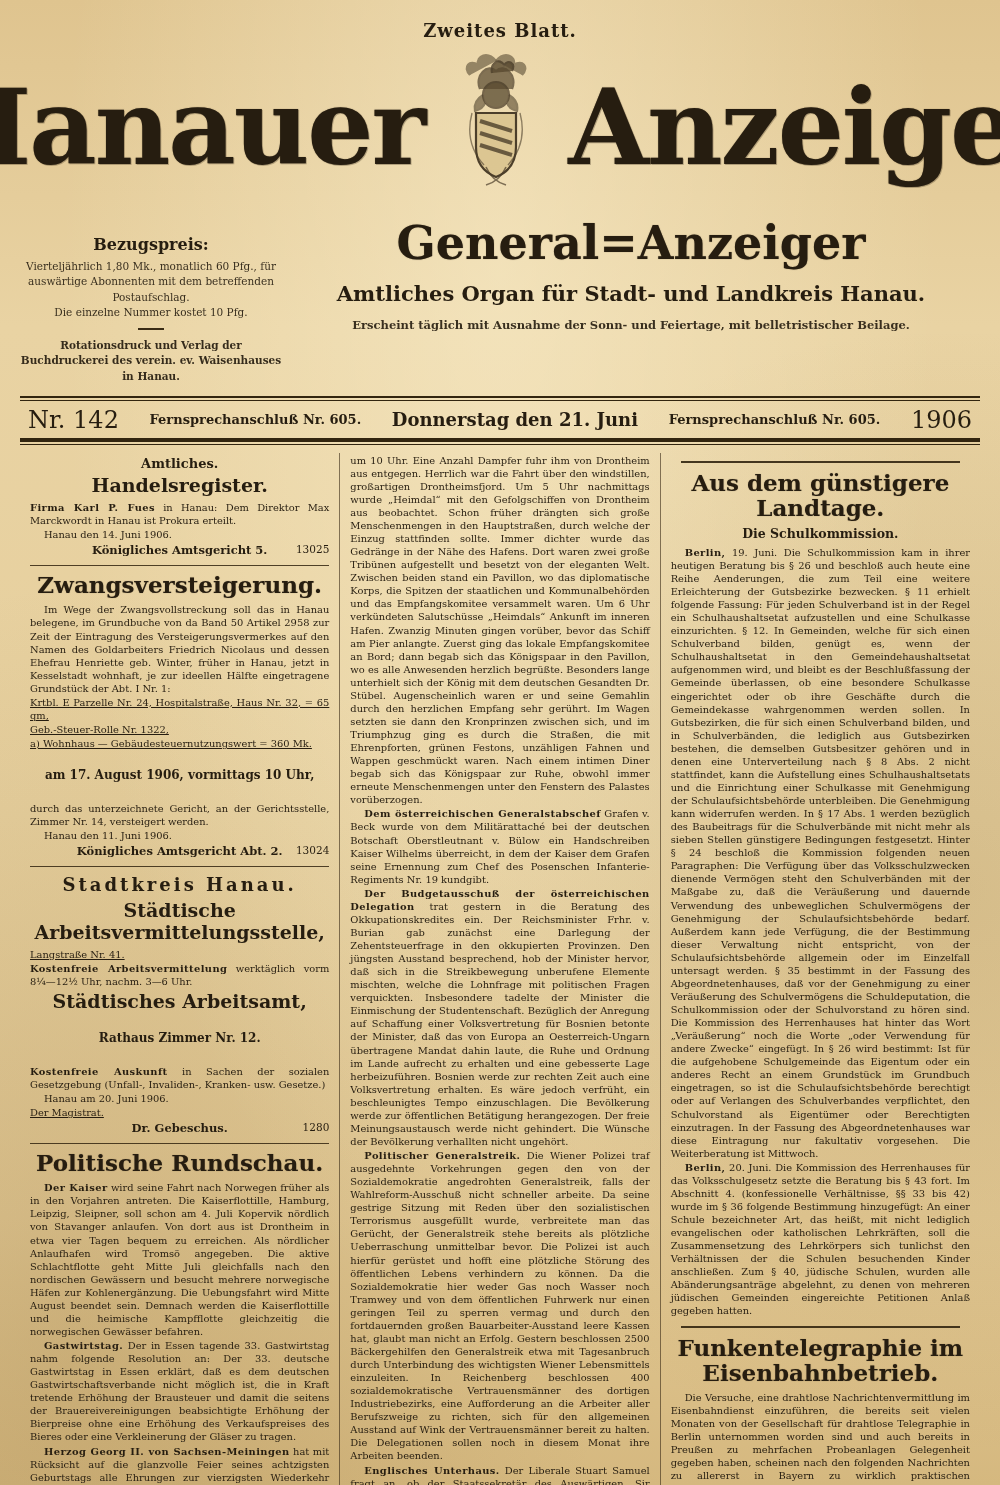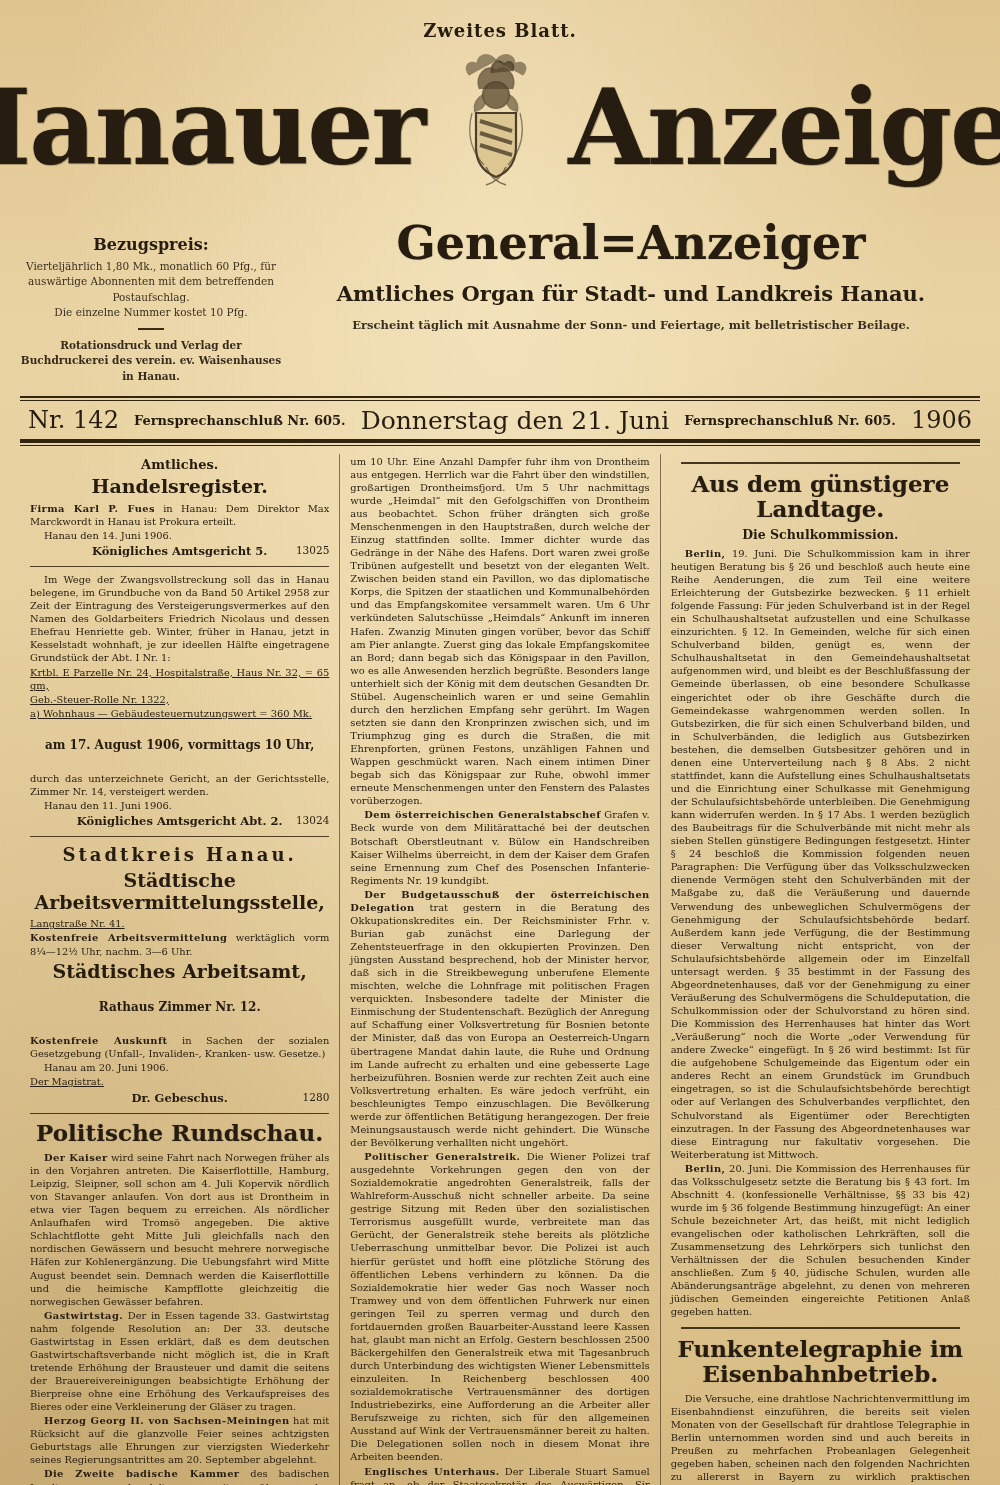--- a/index.html
+++ b/index.html
@@ -33,21 +33,21 @@
             text-shadow:0 0 1px rgba(40,28,12,.5);}
   .ga-organ{font-size:21px;font-weight:bold;margin-top:14px;}
   .ga-sched{font-size:11.5px;font-weight:bold;margin-top:12px;opacity:.9;}
 
   
   .datebar{margin-top:12px;border-top:2px solid #32250f;position:relative;}
   .datebar .thin{border-top:1px solid #32250f;margin-top:2px;}
   .dateline{display:flex;align-items:center;justify-content:space-between;padding:5px 8px 4px 8px;}
   .dl-issue,.dl-year{font-size:24px;}
   .dl-phone{font-size:13px;font-weight:bold;}
-  .dl-date{font-size:25px;font-weight:normal;}
+  .dl-date{font-size:18px;font-weight:bold;}
   .datebot{border-top:4px solid #32250f;}
   .datebot2{border-top:1px solid #32250f;margin-top:2px;}
 
   
   .columns{display:flex;margin-top:8px;height:1120px;overflow:hidden;}
   .col{width:33.33%;padding:0 10px;overflow:hidden;font-size:9.9px;line-height:1.32;
        text-align:justify;}
   .col + .col{border-left:1px solid rgba(55,40,20,.6);}
 
   .blk{margin:0;}
@@ -123,20 +123,21 @@
   </div>
 
   <div class="columns">
     <div class="col">
         <div class="blk blk-kicker">Amtliches.</div>
         <div class="blk blk-headline">Handelsregister.</div>
         <div class="blk blk-para noindent"><span class="lead">Firma Karl P. Fues</span> in Hanau: Dem Direktor Max Marckwordt in Hanau ist Prokura erteilt.</div>
         <div class="blk blk-para">Hanau den 14. Juni 1906.</div>
         <div class="blk blk-sigrow"><span>Königliches Amtsgericht 5.</span><span class="num">13025</span></div>
         <div class="blk blk-rule"></div>
+        <div class="blk blk-headline-lg">Zwangsversteigerung.</div>
         <div class="blk blk-para">Im Wege der Zwangsvollstreckung soll das in Hanau belegene, im Grundbuche von da Band 50 Artikel 2958 zur Zeit der Eintragung des Versteigerungsvermerkes auf den Namen des Goldarbeiters Friedrich Nicolaus und dessen Ehefrau Henriette geb. Winter, früher in Hanau, jetzt in Kesselstadt wohnhaft, je zur ideellen Hälfte eingetragene Grundstück der Abt. I Nr. 1:</div>
         <div class="blk blk-center">Krtbl. E Parzelle Nr. 24, Hospitalstraße, Haus Nr. 32, = 65 qm,</div>
         <div class="blk blk-center">Geb.-Steuer-Rolle Nr. 1322,</div>
         <div class="blk blk-center">a) Wohnhaus — Gebäudesteuernutzungswert = 360 Mk.</div>
         <div class="blk blk-center-bold">am 17. August 1906, vormittags 10 Uhr,</div>
         <div class="blk blk-para noindent">durch das unterzeichnete Gericht, an der Gerichtsstelle, Zimmer Nr. 14, versteigert werden.</div>
         <div class="blk blk-para">Hanau den 11. Juni 1906.</div>
         <div class="blk blk-sigrow"><span>Königliches Amtsgericht Abt. 2.</span><span class="num">13024</span></div>
         <div class="blk blk-rule"></div>
         <div class="blk blk-headline-roman">Stadtkreis Hanau.</div>

